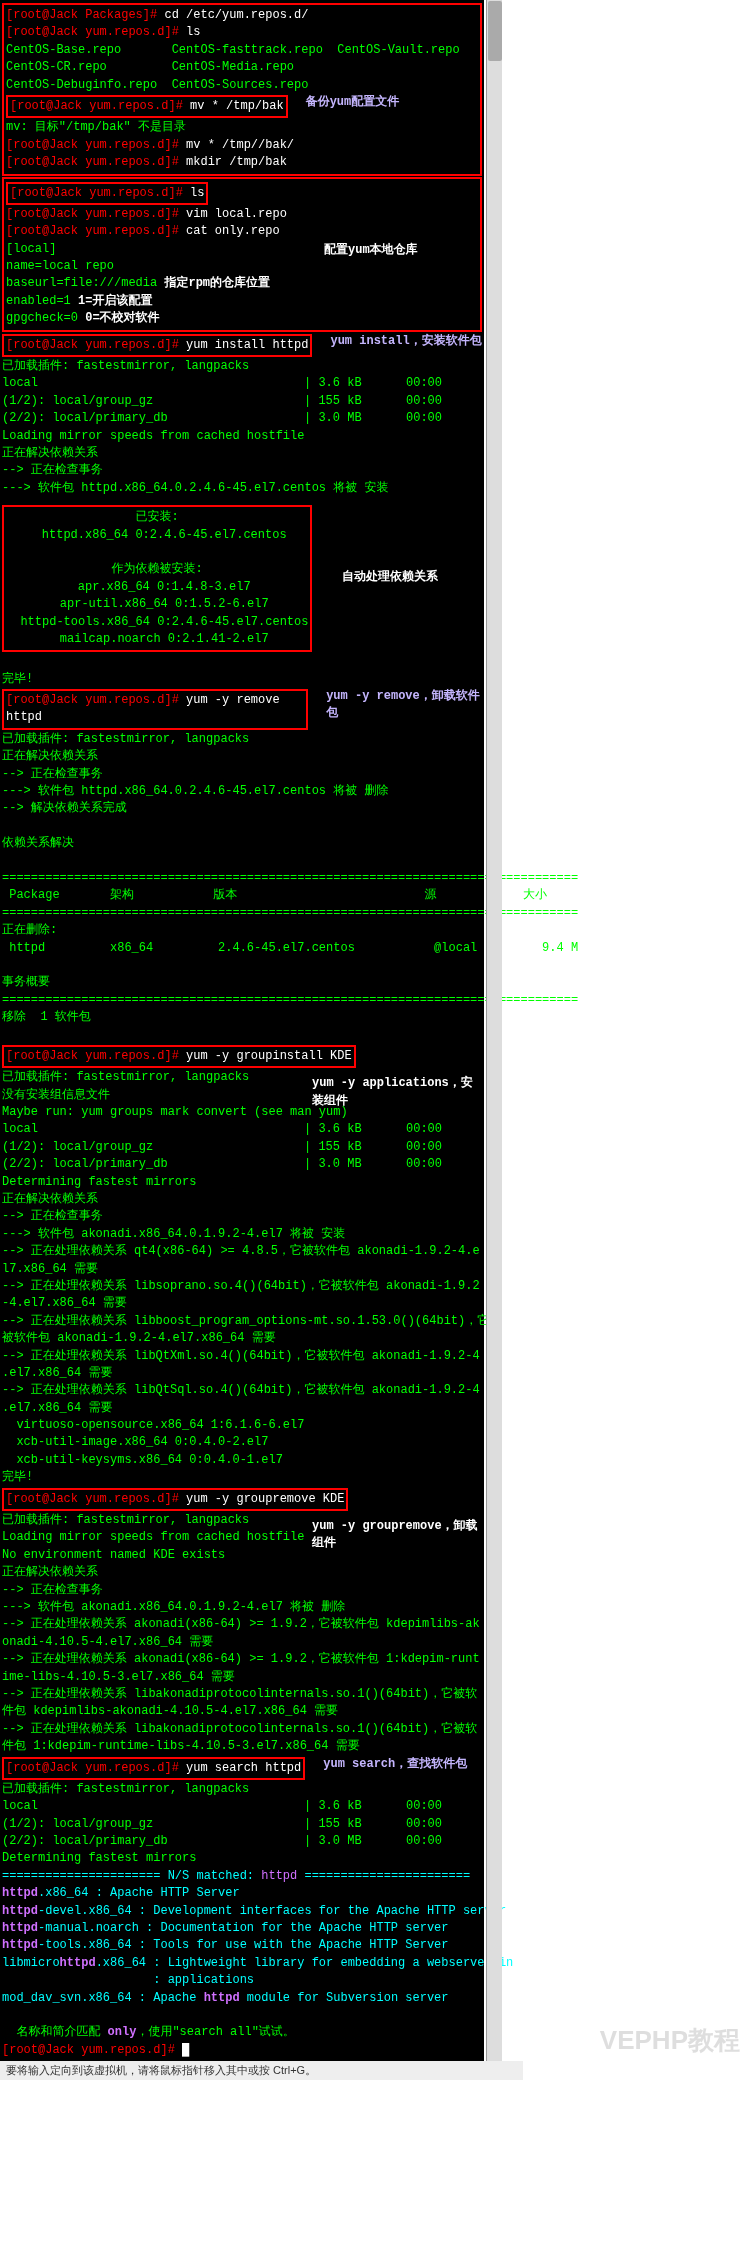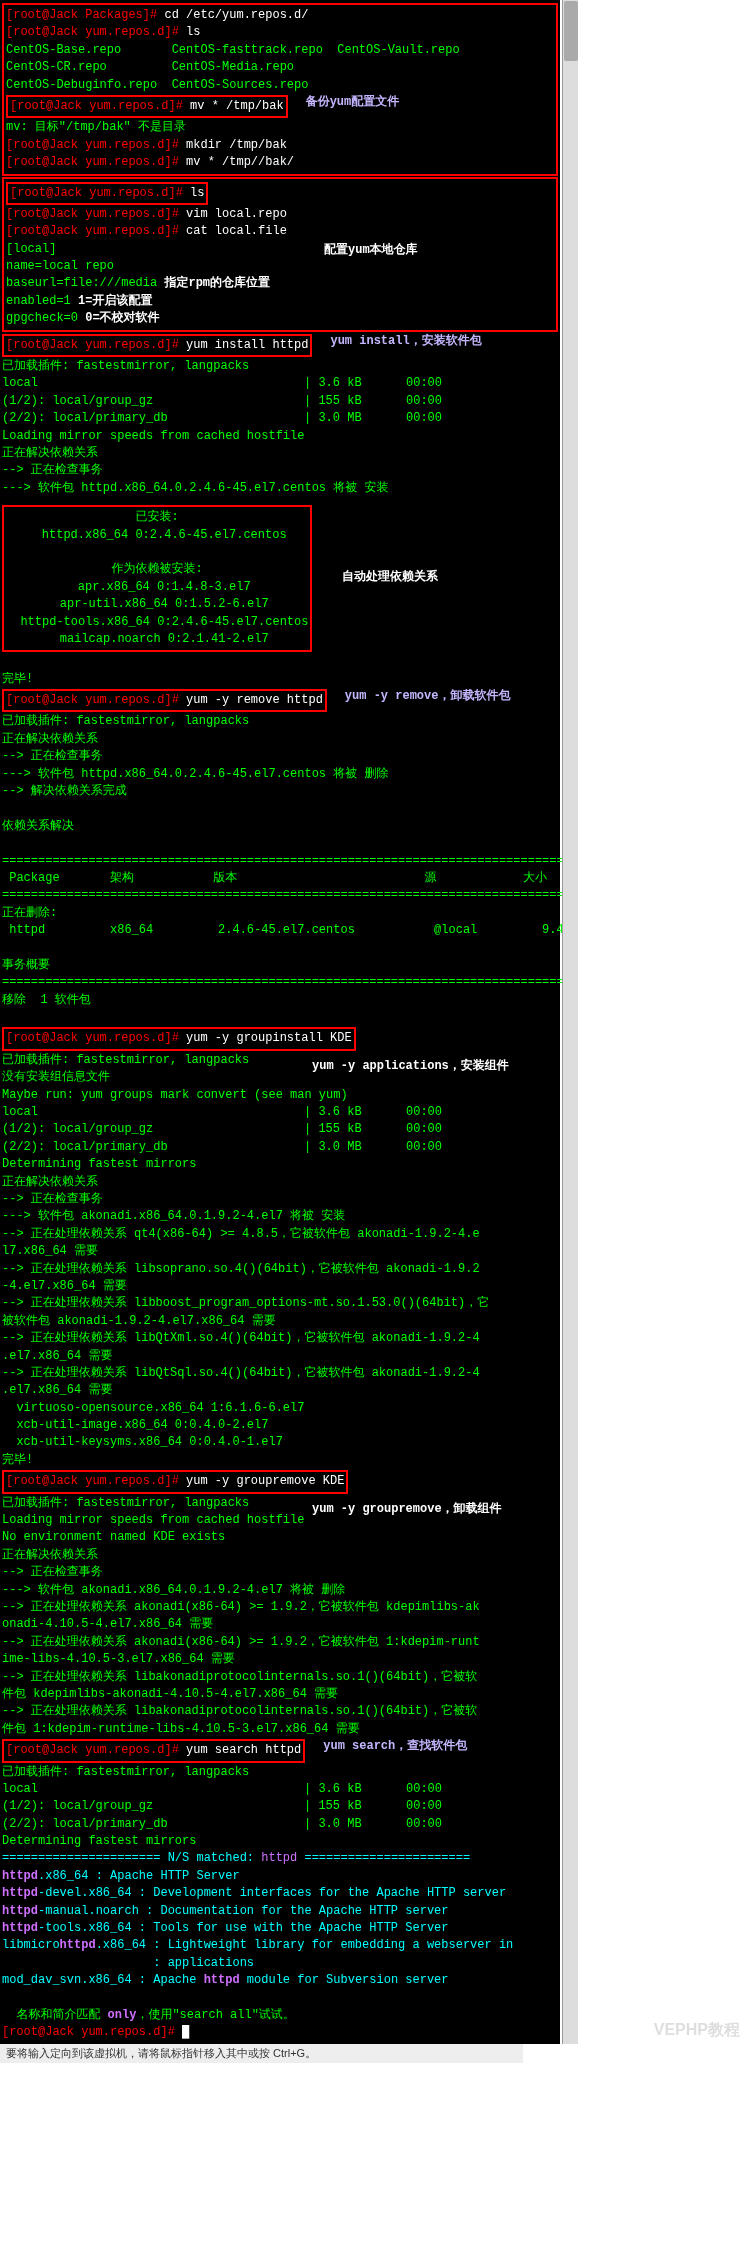--- a/index.html
+++ b/index.html
@@ -1,31 +1,31 @@
 <!DOCTYPE html>
 <html><head>
 <meta charset="utf-8">
 <style>
 * { margin: 0; padding: 0; box-sizing: border-box; }
 body { background: #fff; font-family: "Courier New", monospace; font-size: 12px; width: 750px; }
-.terminal { background: #000; color: #0f0; padding: 2px; line-height: 1.45; width: 560px; position: relative; }
+.terminal { background: #000; color: #0f0; padding: 2px; line-height: 1.45; width: 484px; position: relative; }
 .line { white-space: pre; }
 .bracket { color: #f00; }
 .cmd { color: #fff; }
 .cyan { color: #0ff; }
 .white { color: #fff; }
 .green { color: #0f0; }
 .purple { color: #d070ff; }
 .box { border: 2px solid #f00; padding: 1px 2px; margin: 1px 0; display: inline-block; }
 .box-full { border: 2px solid #f00; padding: 2px; margin: 1px 0; }
 .note { color: #c4b5fd; font-weight: bold; display: inline-block; margin-left: 6px; }
 .note-right { color: #fff; font-weight: bold; position: absolute; }
 .scrollbar { position: absolute; right: -18px; top: 0; width: 16px; height: 100%; background: #ddd; border-left: 1px solid #999; }
 .scrollbar-thumb { background: #aaa; width: 14px; height: 60px; margin: 1px; border-radius: 2px; }
-.watermark { position: absolute; right: 10px; bottom: 22px; color: rgba(200,200,200,0.6); font-family: Arial; font-size: 16px; font-weight: bold; }
+.watermark { position: absolute; right: 10px; bottom: 22px; color: rgba(200,200,200,0.6); font-family: Arial; font-size: 26px; font-weight: bold; }
 .status-bar { background: #eee; color: #333; font-family: Arial; font-size: 11px; padding: 2px 6px; width: 523px; }
 .container { position: relative; }
 .row { display: flex; gap: 12px; }
 </style>
 </head>
 <body>
 
 <div class="container">
 <div class="terminal">
 
@@ -33,28 +33,28 @@
 <div class="line"><span class="bracket">[root@Jack Packages]#</span><span class="cmd"> cd /etc/yum.repos.d/</span></div>
 <div class="line"><span class="bracket">[root@Jack yum.repos.d]#</span><span class="cmd"> ls</span></div>
 <div class="line green">CentOS-Base.repo       CentOS-fasttrack.repo  CentOS-Vault.repo</div>
 <div class="line green">CentOS-CR.repo         CentOS-Media.repo</div>
 <div class="line green">CentOS-Debuginfo.repo  CentOS-Sources.repo</div>
 <div class="row">
           <span class="box"><span class="bracket">[root@Jack yum.repos.d]#</span><span class="cmd"> mv * /tmp/bak</span></span>
           <span class="note">备份yum配置文件</span>
         </div>
 <div class="line green">mv: 目标"/tmp/bak" 不是目录</div>
+<div class="line"><span class="bracket">[root@Jack yum.repos.d]#</span><span class="cmd"> mv * /tmp//bak/</span></div>
 <div class="line"><span class="bracket">[root@Jack yum.repos.d]#</span><span class="cmd"> mkdir /tmp/bak</span></div>
-<div class="line"><span class="bracket">[root@Jack yum.repos.d]#</span><span class="cmd"> mv * /tmp//bak/</span></div>
 </div>
 
 <div class="box-full" style="position:relative;">
 <div class="line"><span class="box"><span class="bracket">[root@Jack yum.repos.d]#</span><span class="cmd"> ls</span></span></div>
 <div class="line"><span class="bracket">[root@Jack yum.repos.d]#</span><span class="cmd"> vim local.repo</span></div>
-<div class="line"><span class="bracket">[root@Jack yum.repos.d]#</span><span class="cmd"> cat local.file</span></div>
+<div class="line"><span class="bracket">[root@Jack yum.repos.d]#</span><span class="cmd"> cat only.repo</span></div>
 <span class="note-right" style="top:63px;left:320px;">配置yum本地仓库</span>
 <div class="line green">[local]</div>
 <div class="line green">name=local repo</div>
 <div class="line"><span class="green">baseurl=file:///media</span> <span class="white" style="font-weight:bold;">指定rpm的仓库位置</span></div>
 <div class="line"><span class="green">enabled=1 </span><span class="white" style="font-weight:bold;">1=开启该配置</span></div>
 <div class="line"><span class="green">gpgcheck=0 </span><span class="white" style="font-weight:bold;">0=不校对软件</span></div>
 </div>
 
 <div style="position:relative;">
 <div class="row">

